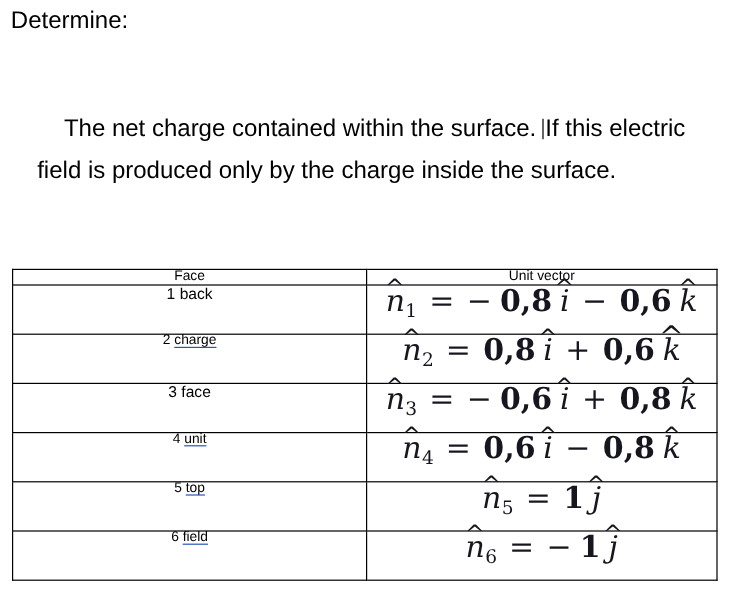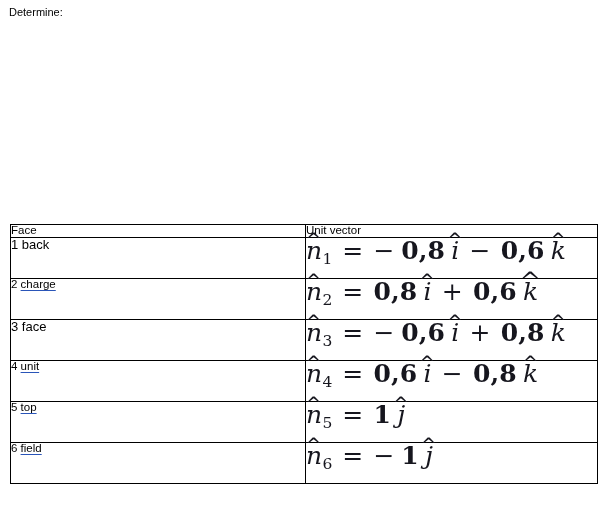--- a/index.html
+++ b/index.html
@@ -22,21 +22,21 @@
     left: 0;
     top: 0;
     width: 612px;
     height: 512px;
     box-sizing: border-box;
     padding: 0;
   }
 
   
   .para {
-    font-size: 11px;
+    font-size: 20px;
     line-height: 1.05;
     color: #000;
     white-space: pre-wrap;
   }
 
   #determine-line {
     position: absolute;
     left: 9px;
     top: 7px;
   }
@@ -71,21 +71,21 @@
     position: absolute;
     left: 10px;
     top: 224px;
     width: 587px;
     border-collapse: collapse;
     table-layout: fixed;
   }
   #vector-table td, #vector-table th {
     border: 1px solid #000000;
     padding: 0;
-    text-align: left;
+    text-align: center;
     vertical-align: top;
   }
   .col-face  { width: 295px; }
   .col-vec   { width: 292px; }
 
   .th-cell {
     font-size: 11.5px;
     font-weight: normal;
     line-height: 1;
     padding: 3px 0 3px 5px;
@@ -150,20 +150,23 @@
   .sp { display: inline-block; width: 0.26em; }
   .spw { display: inline-block; width: 0.40em; }
 </style>
 </head>
 <body>
 
 <div class="doc">
 
   <div class="para" id="determine-line">Determine:</div>
 
+  <div class="para" id="body-para">
+    <span>The net charge contained within the surface. </span><span class="caret"></span><span>If this electric field is produced only by the charge inside the surface.</span>
+  </div>
 
 
   <table id="vector-table">
     <colgroup>
       <col class="col-face">
       <col class="col-vec">
     </colgroup>
     <thead>
       <tr>
         <th class="th-cell">Face</th>

